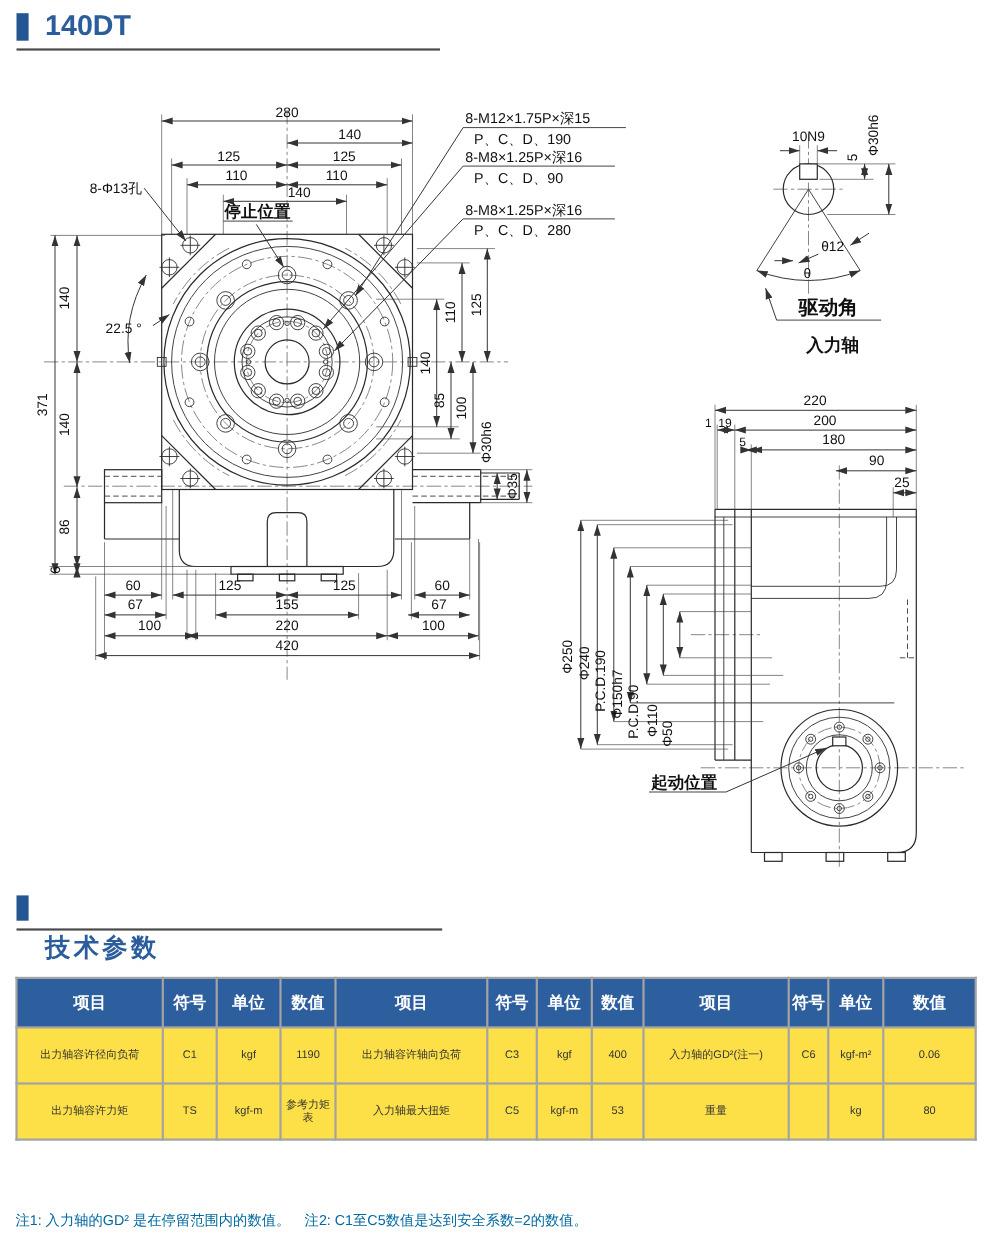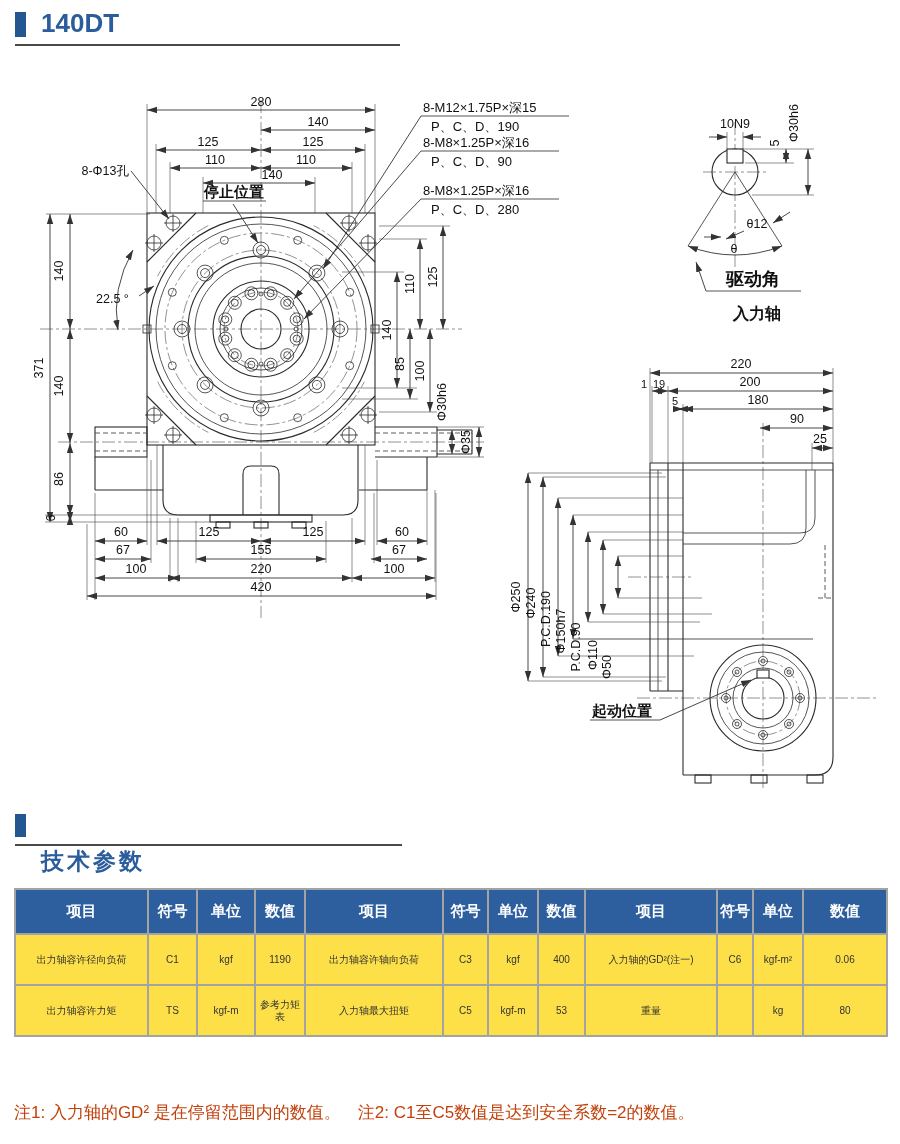--- a/index.html
+++ b/index.html
@@ -21,21 +21,21 @@
   .d{font-size:12.5px;}
   .s{font-size:11px;}
   .nt{font-size:13px;}
   .cb{font-size:15px;font-weight:bold;}
   .wh{fill:#fff;}
   
   #tparams{position:absolute;left:14px;top:888px;border-collapse:collapse;table-layout:fixed;width:872px;}
   #tparams th,#tparams td{border:2px solid #a3a3a3;text-align:center;vertical-align:middle;padding:0 2px;}
   #tparams th{background:#2d5e9e;color:#fff;font-size:15px;font-weight:bold;height:43px;}
   #tparams td{background:#fde047;color:#333;font-size:10px;height:49px;line-height:1.15;}
-  #footnote{position:absolute;left:14px;top:1101px;width:872px;font-size:17px;color:#c2410c;}
+  #footnote{position:absolute;left:14px;top:1101px;width:872px;font-size:13px;color:#0369a1;}
 </style>
 </head>
 <body>
 
 <div id="page">
 
   <div class="secbar" style="left:15px;top:12px;width:11px;height:25px;"></div>
   <div class="sectitle" style="left:41px;top:8px;font-size:26px;">140DT</div>
   <div class="rule" style="left:15px;top:44px;width:385px;"></div>
 

